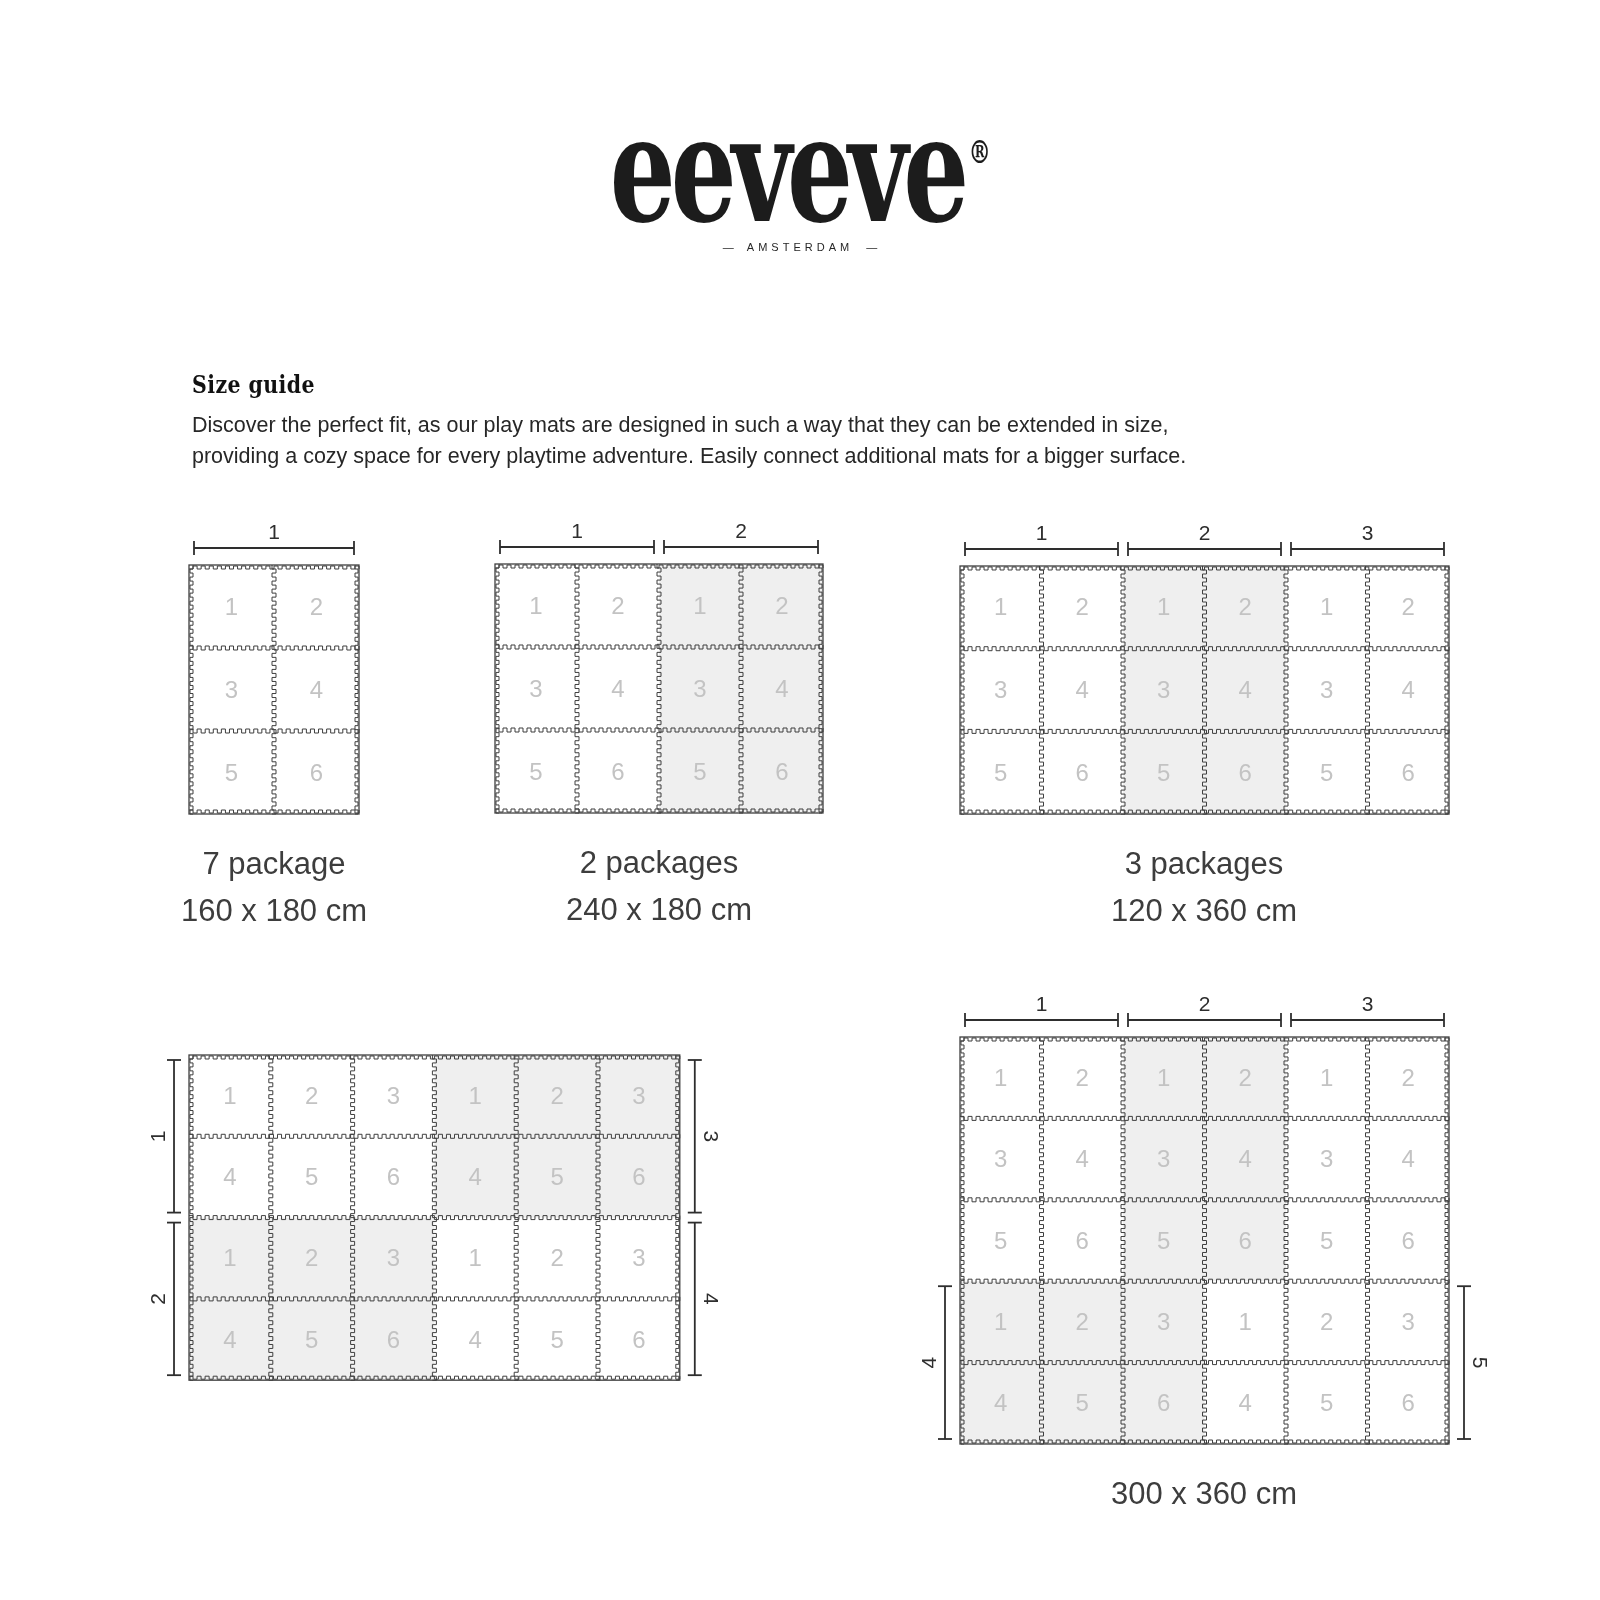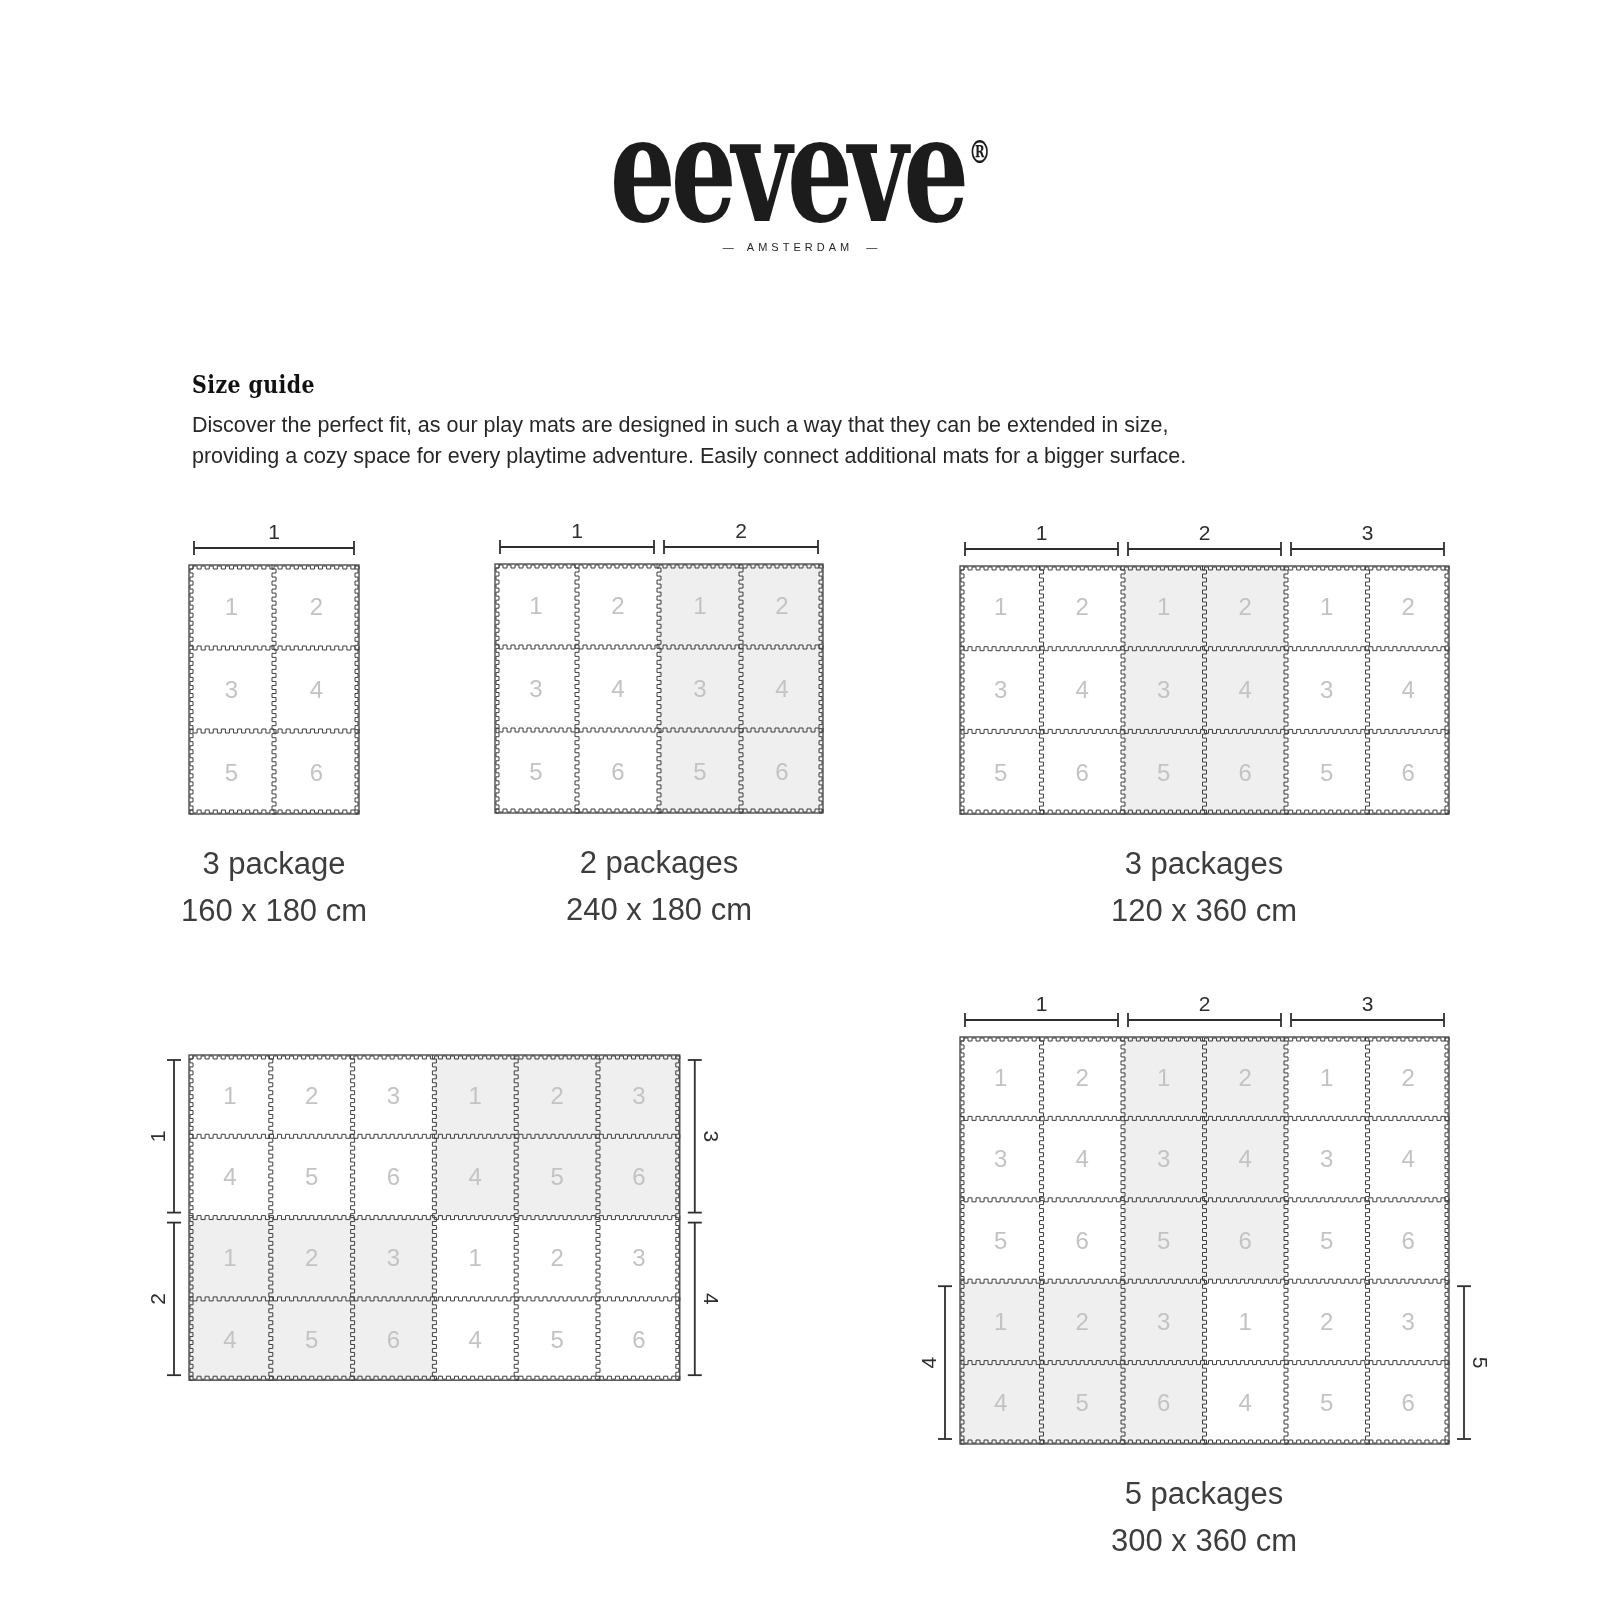--- a/index.html
+++ b/index.html
@@ -77,21 +77,21 @@
             <text x="127.5" y="132.5" font-size="24" fill="#c3c3c3" text-anchor="middle">4</text>
             <text x="42.5" y="215.5" font-size="24" fill="#c3c3c3" text-anchor="middle">5</text>
             <text x="127.5" y="215.5" font-size="24" fill="#c3c3c3" text-anchor="middle">6</text>
             <line x1="5" y1="-17" x2="165" y2="-17" stroke="#2e2e2e" stroke-width="1.8"></line>
             <line x1="5" y1="-24" x2="5" y2="-10" stroke="#2e2e2e" stroke-width="1.8"></line>
             <line x1="165" y1="-24" x2="165" y2="-10" stroke="#2e2e2e" stroke-width="1.8"></line>
             <text x="85" y="-26" font-size="21" fill="#2e2e2e" text-anchor="middle">1</text>
           </g>
         </svg></div>
     <div class="caption">
-      <div>3 package</div>
+      <div>7 package</div>
       <div>160 x 180 cm</div>
     </div>
   </div>
 
   <div class="diagram" id="diag-1">
     <div class="svg-slot"><svg width="348" height="309" viewBox="0 0 348 309">
           <g transform="translate(10,50)">
             <rect x="164" y="0" width="82" height="83" fill="#efefef"></rect>
             <rect x="246" y="0" width="82" height="83" fill="#efefef"></rect>
             <rect x="164" y="83" width="82" height="83" fill="#efefef"></rect>
@@ -342,18 +342,17 @@
             <line x1="-22" y1="249.20000000000002" x2="-8" y2="249.20000000000002" stroke="#2e2e2e" stroke-width="1.8"></line>
             <line x1="-22" y1="402" x2="-8" y2="402" stroke="#2e2e2e" stroke-width="1.8"></line>
             <text x="-24" y="325.6" font-size="21" fill="#2e2e2e" text-anchor="middle" transform="rotate(-90 -24 325.6)">4</text>
             <line x1="504" y1="249.20000000000002" x2="504" y2="402" stroke="#2e2e2e" stroke-width="1.8"></line>
             <line x1="497" y1="249.20000000000002" x2="511" y2="249.20000000000002" stroke="#2e2e2e" stroke-width="1.8"></line>
             <line x1="497" y1="402" x2="511" y2="402" stroke="#2e2e2e" stroke-width="1.8"></line>
             <text x="513" y="325.6" font-size="21" fill="#2e2e2e" text-anchor="middle" transform="rotate(90 513 325.6)">5</text>
           </g>
         </svg></div>
     <div class="caption">
-      <div>5 packages</div>
       <div>300 x 360 cm</div>
     </div>
   </div>
 
 </div>
 
 </body></html>

